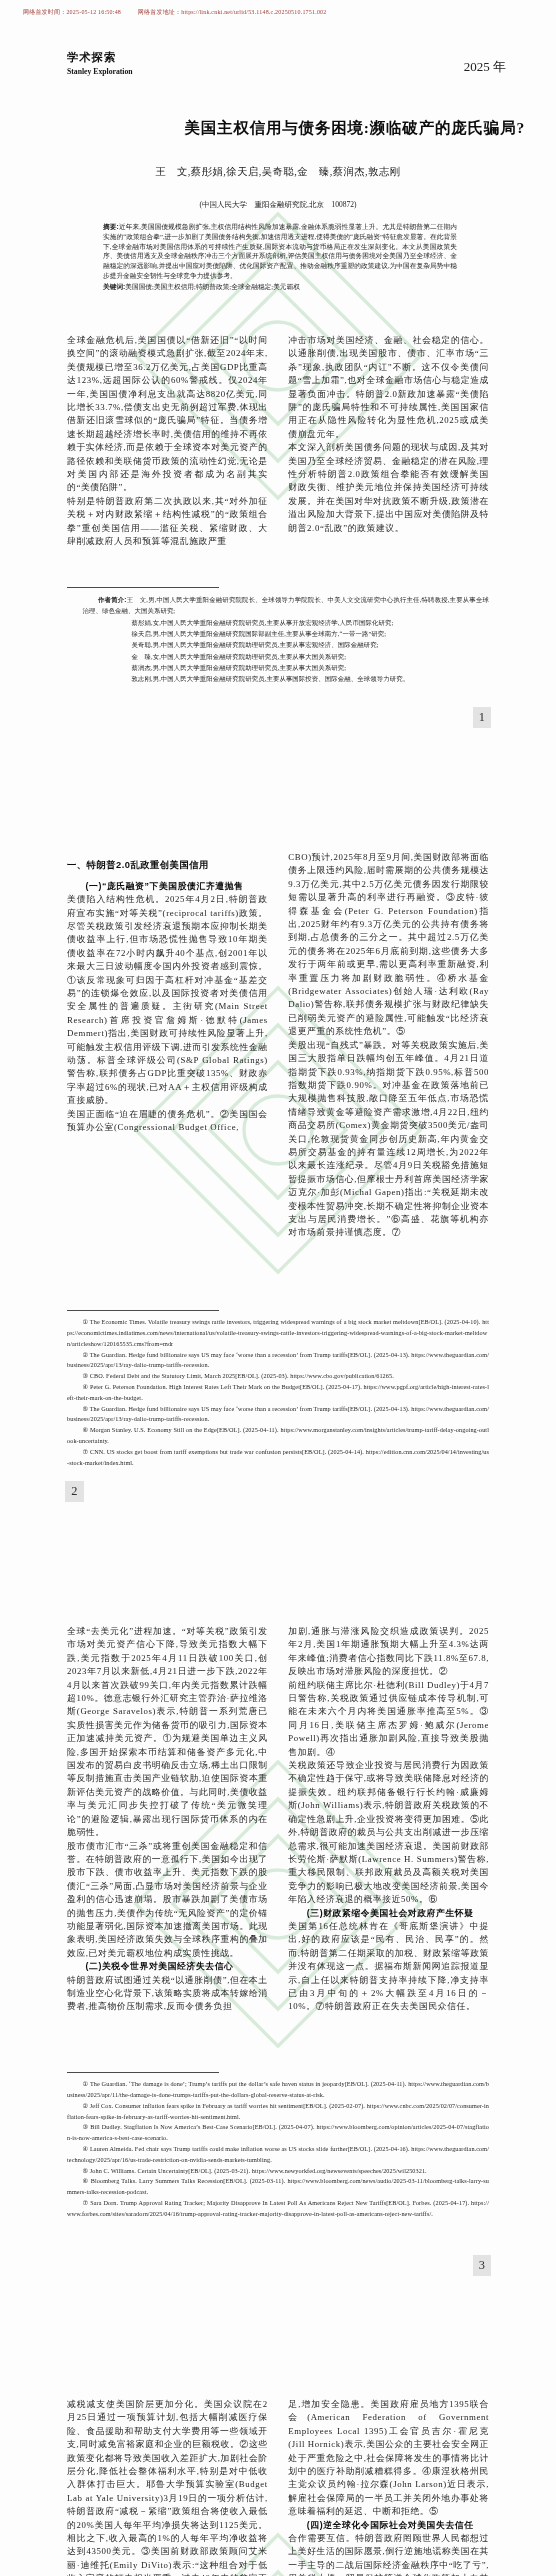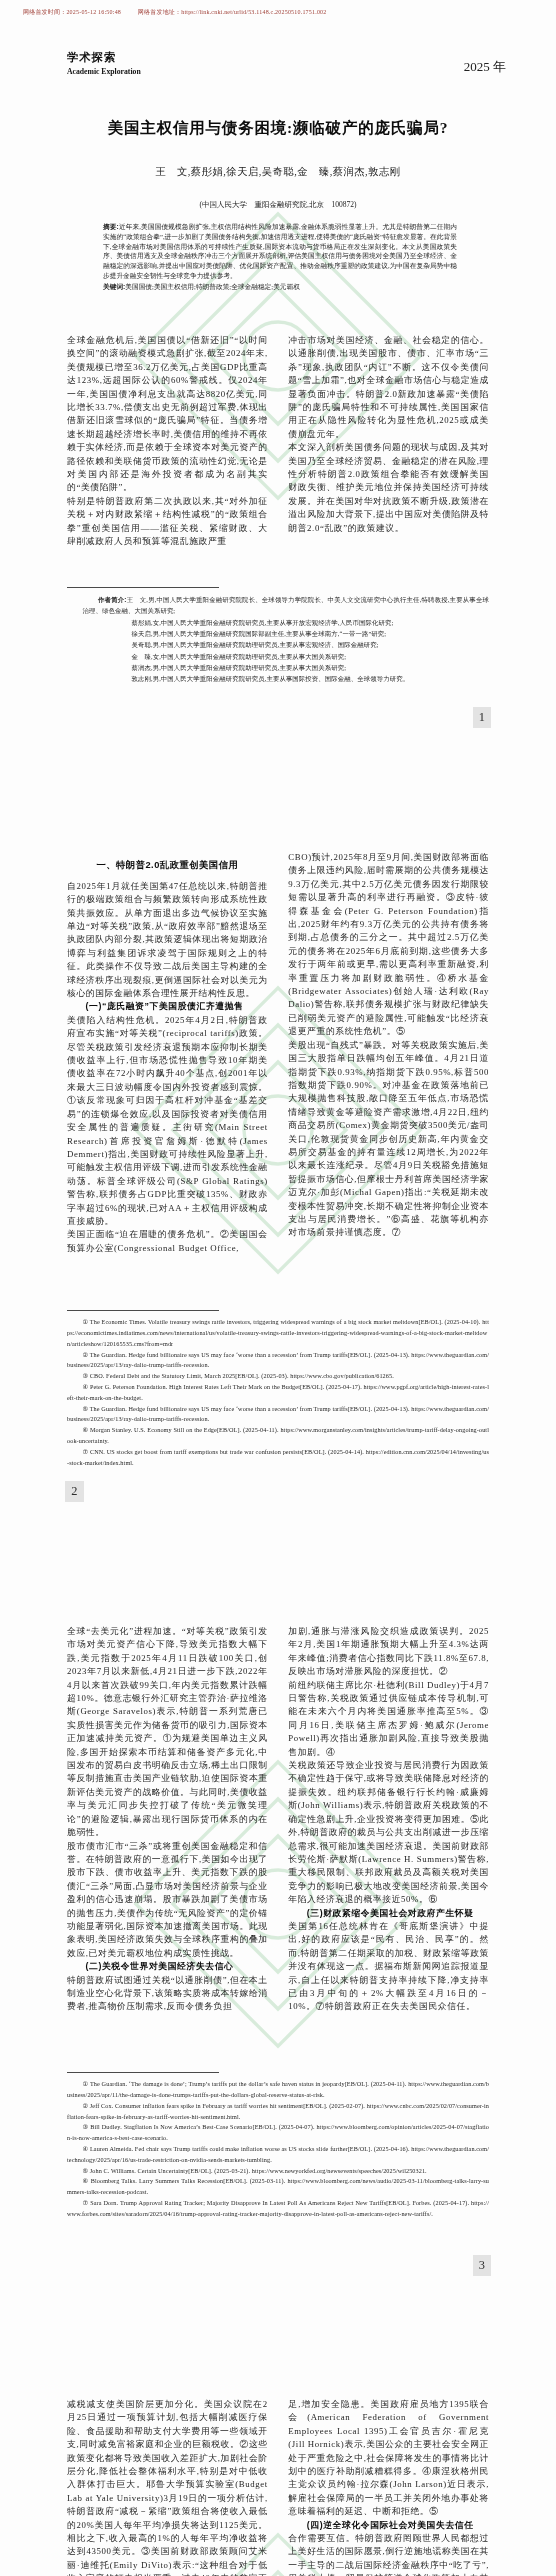--- a/index.html
+++ b/index.html
@@ -6,30 +6,30 @@
   #canvas{position:relative;width:556px;height:3869px;background:#fdfdfd;
     font-family:"Liberation Serif","DejaVu Serif",serif;color:#212121;}
   .page{position:absolute;left:0;width:556px;height:774px;overflow:hidden;background:#fdfdfd;}
   .wm{position:absolute;left:50%;top:46%;transform:translate(-50%,-50%);width:309px;height:309px;opacity:.32;pointer-events:none;}
   
   .meta-line{position:absolute;top:8.2px;left:23px;font-size:6px;color:#a1423a;letter-spacing:0.2px;white-space:nowrap;}
   .journal-row{position:absolute;top:50px;left:67px;right:50px;}
   .j-cn{font-size:11.3px;font-weight:bold;font-family:"Liberation Sans","DejaVu Sans",sans-serif;color:#111;letter-spacing:1px;}
   .j-en{font-size:7.7px;font-weight:bold;font-family:"Liberation Serif",serif;color:#111;margin-top:2.1px;}
   .j-year{position:absolute;right:0;bottom:0;font-size:13px;color:#222;text-align:center;}
-  .a-title{position:absolute;top:118px;left:31px;right:31px;text-align:center;font-size:15.5px;font-weight:bold;color:#0d0d0d;letter-spacing:0.8px;}
+  .a-title{position:absolute;top:118px;left:31px;right:31px;text-align:right;font-size:15.5px;font-weight:bold;color:#0d0d0d;letter-spacing:0.8px;}
   .a-authors{position:absolute;top:165px;left:31px;right:31px;text-align:center;font-size:10.3px;color:#1a1a1a;letter-spacing:0.5px;}
   .a-affil{position:absolute;top:200px;left:31px;right:31px;text-align:center;font-size:7.5px;color:#222;}
   .a-abs{position:absolute;top:222px;left:103px;right:99px;font-size:6.7px;line-height:9.8px;text-align:justify;color:#222;}
   .a-abs .lbl,.a-kw .lbl{font-weight:bold;font-family:"Liberation Sans","DejaVu Sans",sans-serif;}
   .a-kw{margin-top:1.5px;}
   
   .cols{position:absolute;left:67px;width:422px;display:flex;gap:20.6px;overflow:hidden;}
   .col{width:201px;font-size:8.8px;line-height:13.4px;text-align:justify;letter-spacing:0.6px;color:#1f1f1f;}
-  .col .h2{font-weight:bold;font-family:"Liberation Sans","DejaVu Sans",sans-serif;text-align:center;text-indent:0;font-size:9.3px;color:#0c0c0c;margin:8.2px 0 7.2px 0;letter-spacing:0.5px;}
+  .col .h2{font-weight:bold;font-family:"Liberation Sans","DejaVu Sans",sans-serif;text-indent:0;font-size:9.3px;color:#0c0c0c;margin:8.2px 0 7.2px 0;letter-spacing:0.5px;}
   .col .h3{font-weight:bold;font-family:"Liberation Sans","DejaVu Sans",sans-serif;text-indent:2.1em;font-size:8.8px;color:#0c0c0c;}
   
   .foot{position:absolute;left:67px;right:67px;}
   .foot-rule{width:152px;border-top:0.8px solid #4a4a4a;margin:0 0 6.2px 0;}
   .foot p{margin:0;font-size:6.2px;line-height:10.8px;text-align:justify;text-indent:15.5px;color:#262626;letter-spacing:0.1px;word-break:break-all;}
   .bio p{margin:0;font-size:6.4px;line-height:11.3px;text-align:justify;color:#262626;}
   .bio .b-first{padding-left:15.5px;}
   .bio .b-first .lbl{font-weight:bold;font-family:"Liberation Sans","DejaVu Sans",sans-serif;}
   .bio .b-rest{padding-left:49px;}
   
@@ -48,21 +48,21 @@
       <path d="M50 28 L72 50 L50 72 L28 50 Z" fill="none" stroke="#8cc795" stroke-width="1.1"></path>
       <circle cx="50" cy="50" r="11" fill="none" stroke="#8cc795" stroke-width="1.1"></circle>
     </svg>
     <div class="meta-line">
       <span>网络首发时间：2025-05-12 16:50:48</span>
       <span style="display:inline-block;width:13.4px"></span>
       <span>网络首发地址：https://link.cnki.net/urlid/53.1148.c.20250510.1751.002</span>
     </div>
     <div class="journal-row">
       <div class="j-cn">学术探索</div>
-      <div class="j-en">Academic  Exploration</div>
+      <div class="j-en">Stanley  Exploration</div>
       <div class="j-year">2025 年</div>
     </div>
     <div class="a-title">美国主权信用与债务困境:濒临破产的庞氏骗局?</div>
     <div class="a-authors">王　文,蔡彤娟,徐天启,吴奇聪,金　臻,蔡润杰,敦志刚</div>
     <div class="a-affil">(中国人民大学　重阳金融研究院,北京　100872)</div>
     <div class="a-abs">
       <div><span class="lbl">摘要:</span><span>近年来,美国国债规模急剧扩张,主权信用结构性风险加速暴露,金融体系脆弱性显著上升。尤其是特朗普第二任期内实施的“政策组合拳”,进一步加剧了美国债务结构失衡,加速信用透支进程,使得美债的“庞氏融资”特征愈发显著。在此背景下,全球金融市场对美国信用体系的可持续性产生质疑,国际资本流动与货币格局正在发生深刻变化。本文从美国政策失序、美债信用透支及全球金融秩序冲击三个方面展开系统剖析,评估美国主权信用与债务困境对全美国乃至全球经济、金融稳定的深远影响,并提出中国应对美债陷阱、优化国际资产配置、推动金融秩序重塑的政策建议,为中国在复杂局势中稳步提升金融安全韧性与全球竞争力提供参考。</span></div>
       <div class="a-kw"><span class="lbl">关键词:</span><span>美国国债;美国主权信用;特朗普政策;全球金融稳定;美元霸权</span></div>
     </div>
     <div class="cols" style="top:334px;height:250px">
@@ -93,21 +93,20 @@
   <div class="page" id="pg2" style="top:774px">
       <svg class="wm" viewBox="0 0 100 100">
       <path d="M50 4 L96 50 L50 96 L4 50 Z" fill="none" stroke="#8cc795" stroke-width="1.1"></path>
       <path d="M50 16 L84 50 L50 84 L16 50 Z" fill="none" stroke="#8cc795" stroke-width="1.1"></path>
       <path d="M50 28 L72 50 L50 72 L28 50 Z" fill="none" stroke="#8cc795" stroke-width="1.1"></path>
       <circle cx="50" cy="50" r="11" fill="none" stroke="#8cc795" stroke-width="1.1"></circle>
     </svg>
     <div class="cols" style="top:77px;height:457px">
         <div class="col">
           <div class="h2">一、特朗普2.0乱政重创美国信用</div>
-          <div>自2025年1月就任美国第47任总统以来,特朗普推行的极端政策组合与频繁政策转向形成系统性政策共振效应。从单方面退出多边气候协议至实施单边“对等关税”政策,从“政府效率部”黯然退场至执政团队内部分裂,其政策逻辑体现出将短期政治博弈与利益集团诉求凌驾于国际规则之上的特征。此类操作不仅导致二战后美国主导构建的全球经济秩序出现裂痕,更倒逼国际社会对以美元为核心的国际金融体系合理性展开结构性反思。</div>
           <div class="h3">(一)“庞氏融资”下美国股债汇齐遭抛售</div>
           <div>美债陷入结构性危机。2025年4月2日,特朗普政府宣布实施“对等关税”(reciprocal tariffs)政策。尽管关税政策引发经济衰退预期本应抑制长期美债收益率上行,但市场恐慌性抛售导致10年期美债收益率在72小时内飙升40个基点,创2001年以来最大三日波动幅度令国内外投资者感到震惊。①该反常现象可归因于高杠杆对冲基金“基差交易”的连锁爆仓效应,以及国际投资者对美债信用安全属性的普遍质疑。主街研究(Main Street Research)首席投资官詹姆斯·德默特(James Demmert)指出,美国财政可持续性风险显著上升,可能触发主权信用评级下调,进而引发系统性金融动荡。标普全球评级公司(S&amp;P Global Ratings)警告称,联邦债务占GDP比重突破135%、财政赤字率超过6%的现状,已对AA＋主权信用评级构成直接威胁。</div>
           <div>美国正面临“迫在眉睫的债务危机”。②美国国会预算办公室(Congressional Budget Office,</div>
         </div>
         <div class="col">
           <div>CBO)预计,2025年8月至9月间,美国财政部将面临债务上限违约风险,届时需展期的公共债务规模达9.3万亿美元,其中2.5万亿美元债务因发行期限较短需以显著升高的利率进行再融资。③皮特·彼得森基金会(Peter G. Peterson Foundation)指出,2025财年约有9.3万亿美元的公共持有债务将到期,占总债务的三分之一。其中超过2.5万亿美元的债务将在2025年6月底前到期,这些债务大多发行于两年前或更早,需以更高利率重新融资,利率重置压力将加剧财政脆弱性。④桥水基金(Bridgewater Associates)创始人瑞·达利欧(Ray Dalio)警告称,联邦债务规模扩张与财政纪律缺失已削弱美元资产的避险属性,可能触发“比经济衰退更严重的系统性危机”。⑤</div>
           <div>美股出现“自残式”暴跌。对等关税政策实施后,美国三大股指单日跌幅均创五年峰值。4月21日道指期货下跌0.93%,纳指期货下跌0.95%,标普500指数期货下跌0.90%。对冲基金在政策落地前已大规模抛售科技股,敞口降至五年低点,市场恐慌情绪导致黄金等避险资产需求激增,4月22日,纽约商品交易所(Comex)黄金期货突破3500美元/盎司关口,伦敦现货黄金同步创历史新高,年内黄金交易所交易基金的持有量连续12周增长,为2022年以来最长连涨纪录。尽管4月9日关税豁免措施短暂提振市场信心,但摩根士丹利首席美国经济学家迈克尔·加彭(Michal Gapen)指出:“关税延期未改变根本性贸易冲突,长期不确定性将抑制企业资本支出与居民消费增长。”⑥高盛、花旗等机构亦对市场前景持谨慎态度。⑦</div>
         </div>
       </div>
     <div class="foot" style="top:536px">

